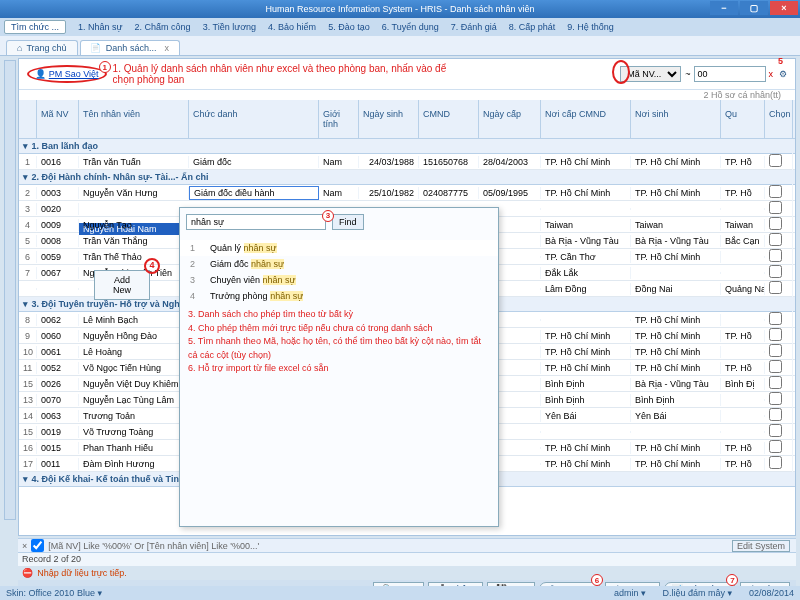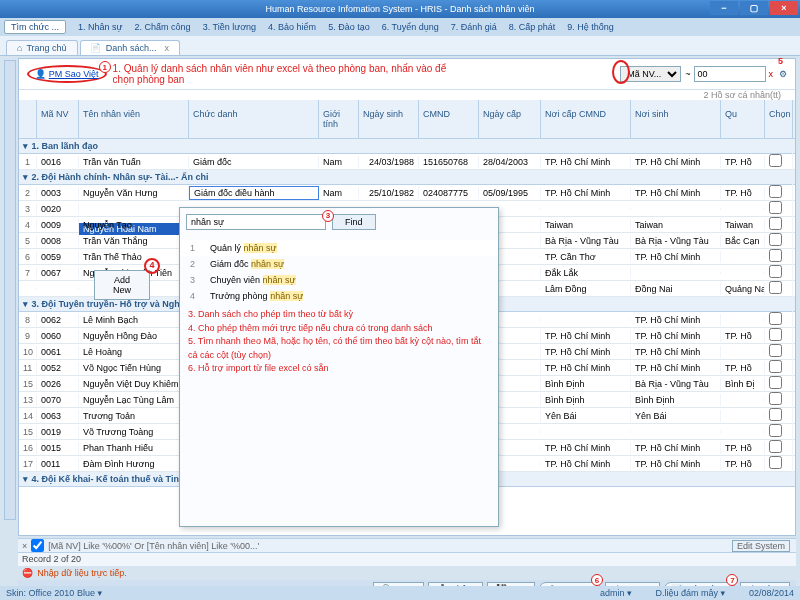--- a/index.html
+++ b/index.html
@@ -37,36 +37,36 @@
 .c-dob { width: 60px; text-align: right; }
 .c-cmnd { width: 60px; }
 .c-issue { width: 62px; }
 .c-place { width: 90px; }
 .c-birth { width: 90px; }
 .c-orig { width: 44px; }
 .c-chk { width: 28px; }
 .popup { position: absolute; left: 160px; top: 142px; width: 320px; height: 320px; background: #fafcff; border: 1px solid #8ab; box-shadow: 2px 2px 6px rgba(0,0,0,.2); z-index: 10; margin-top: 6px; }
 .popup-search { display: flex; padding: 6px; gap: 6px; }
 .popup-search input { flex: 1; border: 1px solid #8ab; padding: 2px 4px; }
-.popup-search button { border: 1px solid #8ab; background: #e8f0fa; padding: 2px 12px; }
+.popup-search button { border: 1px solid #8ab; background: #e8f0fa; padding: 2px 6px; }
 .popup-list { padding: 4px 0; }
 .popup-item { padding: 3px 10px; display: flex; gap: 10px; }
 .popup-item .n { color: #888; width: 10px; }
 .popup-item.hl { background: #fff; }
 .hlw { color: #806000; background: #fff0b0; }
 .popup-anno { position: absolute; left: 8px; top: 100px; right: 8px; color: #e02020; font-size: 10px; line-height: 1.5; }
 .popup-add { position: absolute; bottom: 8px; right: 30px; border: 1px solid #8ab; background: #f4f8fc; padding: 4px 18px; }
 .filter-row { position: absolute; bottom: 48px; left: 18px; right: 4px; height: 14px; background: #e8f0fa; border-top: 1px solid #b8d0e8; padding: 1px 4px; color: #666; display: flex; align-items: center; }
 .edit-filter { position: absolute; right: 6px; background: #e8f0fa; border: 1px solid #8ab; padding: 0 4px; }
 .record-bar { position: absolute; bottom: 34px; left: 18px; right: 4px; height: 14px; background: #f0f6fc; border-top: 1px solid #b8d0e8; padding: 1px 4px; color: #444; }
 .hint-row { position: absolute; bottom: 20px; left: 18px; right: 4px; height: 14px; display: flex; align-items: center; gap: 4px; padding: 0 4px; color: #d04000; }
 .action-bar { position: absolute; bottom: 2px; left: 18px; right: 4px; height: 18px; background: #d0e0f0; display: flex; align-items: center; justify-content: flex-end; gap: 4px; padding: 0 6px; }
 .action-bar .btn { border: 1px solid #8ab; background: #f4f8fc; padding: 1px 8px; display: flex; align-items: center; gap: 3px; color: #2a5a8a; }
 .status-bar { position: absolute; bottom: 0; left: 0; right: 0; height: 14px; background: #c8dcf0; color: #2a5a8a; padding: 0 6px; display: flex; align-items: center; font-size: 8px; }
-.status-bar .right { margin-left: auto; display: flex; gap: 24px; }
+.status-bar .right { margin-left: auto; display: flex; gap: 17px; }
 .oval5 { border: 2px solid #e02020; border-radius: 50%; width: 18px; height: 24px; position: absolute; }
 </style>
 </head>
 <body>
 
 <div class="titlebar">
   <span>Human Resource Infomation System - HRIS - Danh sách nhân viên</span>
   <div class="win-btns">
     <span class="win-min">−</span>
     <span class="win-max">▢</span>

